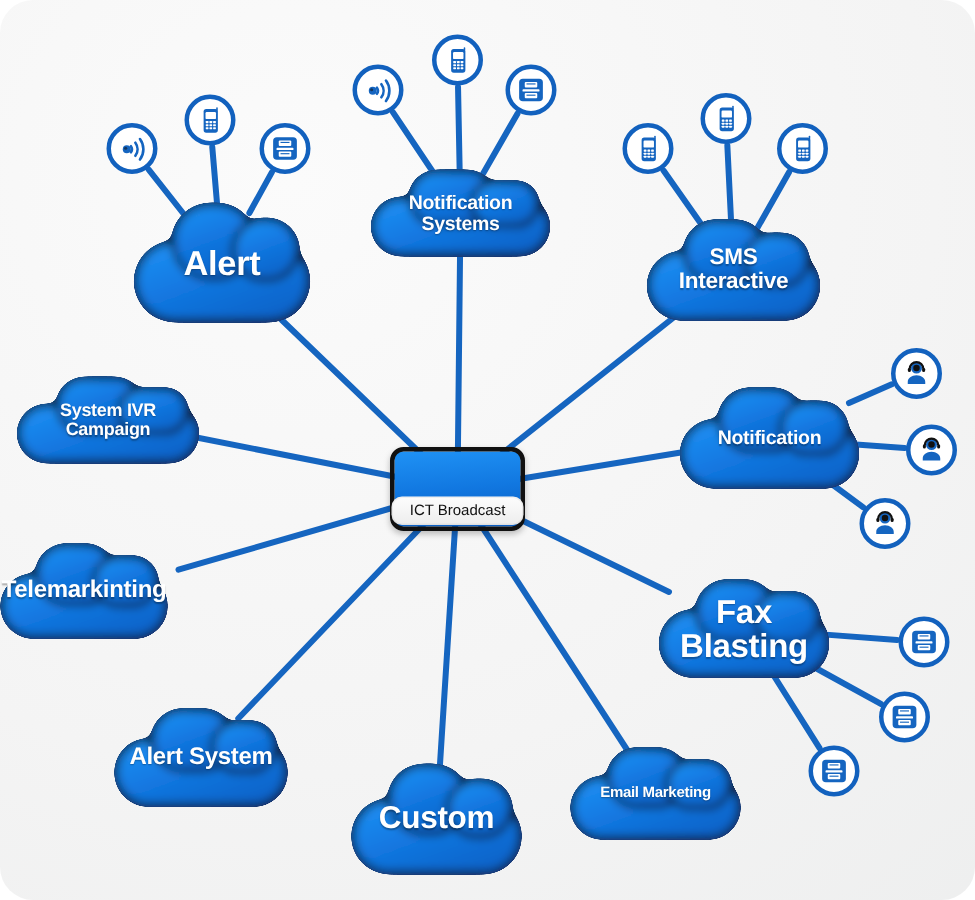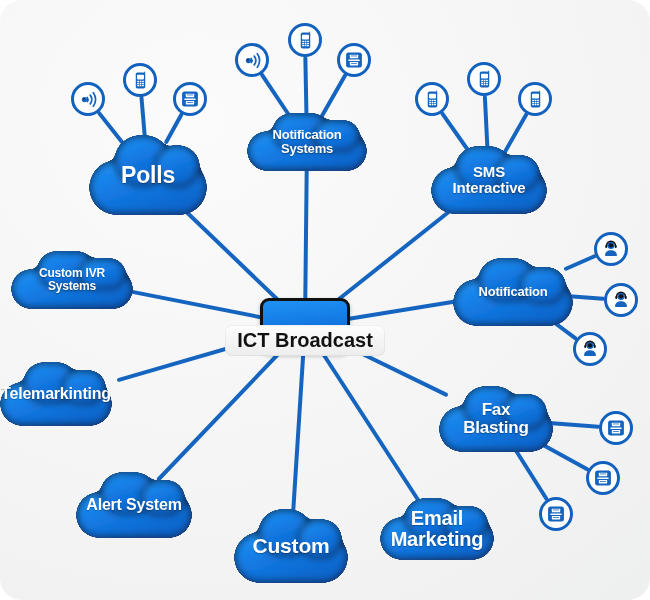--- a/index.html
+++ b/index.html
@@ -54,23 +54,23 @@
     background:linear-gradient(175deg,#1f92f5 0%,#1177e0 50%,#0a5cc0 100%);
     border:3px solid #111111;
     border-radius:9px;
     display:flex;align-items:center;justify-content:center;
     box-shadow:0 2px 4px rgba(0,0,0,.25);
   }
   #center .pill{
     background:linear-gradient(180deg,#fdfdfd 0%,#ededed 100%);
     border-radius:7px;
     color:#111111;
-    font-weight:bold;
+    font-weight:normal;
     padding:4px 12px;
-    font-size:20px;
+    font-size:10px;
     white-space:nowrap;
     box-shadow:inset 0 0 0 1px rgba(0,0,0,.05);
     margin-top:28px;
   }
 
   
   .ic{
     position:absolute;
     transform:translate(-50%,-50%);
     width:34px;height:34px;
@@ -129,21 +129,21 @@
 
   <div id="clouds">
       <div class="cloud" style="left: 148px; top: 175px; width: 112px; height: 74px; font-size: 23px;">
         <div class="cbody">
           <div class="shape">
             <div class="lobe" style="left: 0px; top: 25.16px; width: 112px; height: 48.84px; border-radius: 24.42px; box-shadow: rgb(17, 17, 17) 0px 0px 0px 3px;"></div>
             <div class="lobe" style="left: 24.64px; top: 0px; width: 51.52px; height: 45.88px; border-radius: 22.94px; box-shadow: rgb(17, 17, 17) 0px 0px 0px 3px;"></div>
             <div class="lobe" style="left: 64.96px; top: 10.36px; width: 40.32px; height: 37px; border-radius: 18.5px; box-shadow: rgb(17, 17, 17) 0px 0px 0px 3px;"></div>
           </div>
           <div class="txt">
-            <div>Polls</div>
+            <div>Alert</div>
           </div>
         </div>
       </div>
       <div class="cloud" style="left: 307px; top: 142px; width: 114px; height: 52px; font-size: 13px;">
         <div class="cbody">
           <div class="shape">
             <div class="lobe" style="left: 0px; top: 17.68px; width: 114px; height: 34.32px; border-radius: 17.16px; box-shadow: rgb(17, 17, 17) 0px 0px 0px 3px;"></div>
             <div class="lobe" style="left: 25.08px; top: 0px; width: 52.44px; height: 32.24px; border-radius: 16.12px; box-shadow: rgb(17, 17, 17) 0px 0px 0px 3px;"></div>
             <div class="lobe" style="left: 66.12px; top: 7.28px; width: 41.04px; height: 26px; border-radius: 13px; box-shadow: rgb(17, 17, 17) 0px 0px 0px 3px;"></div>
           </div>
@@ -165,21 +165,21 @@
         </div>
       </div>
       <div class="cloud" style="left: 72px; top: 280px; width: 116px; height: 52px; font-size: 12px;">
         <div class="cbody">
           <div class="shape">
             <div class="lobe" style="left: 0px; top: 17.68px; width: 116px; height: 34.32px; border-radius: 17.16px; box-shadow: rgb(17, 17, 17) 0px 0px 0px 3px;"></div>
             <div class="lobe" style="left: 25.52px; top: 0px; width: 53.36px; height: 32.24px; border-radius: 16.12px; box-shadow: rgb(17, 17, 17) 0px 0px 0px 3px;"></div>
             <div class="lobe" style="left: 67.28px; top: 7.28px; width: 41.76px; height: 26px; border-radius: 13px; box-shadow: rgb(17, 17, 17) 0px 0px 0px 3px;"></div>
           </div>
           <div class="txt">
-            <div>Custom IVR Systems</div>
+            <div>System IVR Campaign</div>
           </div>
         </div>
       </div>
       <div class="cloud" style="left: 513px; top: 292px; width: 114px; height: 62px; font-size: 13px;">
         <div class="cbody">
           <div class="shape">
             <div class="lobe" style="left: 0px; top: 21.08px; width: 114px; height: 40.92px; border-radius: 20.46px; box-shadow: rgb(17, 17, 17) 0px 0px 0px 3px;"></div>
             <div class="lobe" style="left: 25.08px; top: 0px; width: 52.44px; height: 38.44px; border-radius: 19.22px; box-shadow: rgb(17, 17, 17) 0px 0px 0px 3px;"></div>
             <div class="lobe" style="left: 66.12px; top: 8.68px; width: 41.04px; height: 31px; border-radius: 15.5px; box-shadow: rgb(17, 17, 17) 0px 0px 0px 3px;"></div>
           </div>
@@ -193,21 +193,21 @@
           <div class="shape">
             <div class="lobe" style="left: 0px; top: 19.72px; width: 106px; height: 38.28px; border-radius: 19.14px; box-shadow: rgb(17, 17, 17) 0px 0px 0px 3px;"></div>
             <div class="lobe" style="left: 23.32px; top: 0px; width: 48.76px; height: 35.96px; border-radius: 17.98px; box-shadow: rgb(17, 17, 17) 0px 0px 0px 3px;"></div>
             <div class="lobe" style="left: 61.48px; top: 8.12px; width: 38.16px; height: 29px; border-radius: 14.5px; box-shadow: rgb(17, 17, 17) 0px 0px 0px 3px;"></div>
           </div>
           <div class="txt">
             <div>Telemarkinting</div>
           </div>
         </div>
       </div>
-      <div class="cloud" style="left: 496px; top: 419px; width: 108px; height: 60px; font-size: 17px;">
+      <div class="cloud" style="left: 496px; top: 419px; width: 108px; height: 60px; font-size: 22px;">
         <div class="cbody">
           <div class="shape">
             <div class="lobe" style="left: 0px; top: 20.4px; width: 108px; height: 39.6px; border-radius: 19.8px; box-shadow: rgb(17, 17, 17) 0px 0px 0px 3px;"></div>
             <div class="lobe" style="left: 23.76px; top: 0px; width: 49.68px; height: 37.2px; border-radius: 18.6px; box-shadow: rgb(17, 17, 17) 0px 0px 0px 3px;"></div>
             <div class="lobe" style="left: 62.64px; top: 8.4px; width: 38.88px; height: 30px; border-radius: 15px; box-shadow: rgb(17, 17, 17) 0px 0px 0px 3px;"></div>
           </div>
           <div class="txt">
             <div>Fax Blasting</div>
           </div>
         </div>
@@ -229,21 +229,21 @@
           <div class="shape">
             <div class="lobe" style="left: 0px; top: 23.12px; width: 108px; height: 44.88px; border-radius: 22.44px; box-shadow: rgb(17, 17, 17) 0px 0px 0px 3px;"></div>
             <div class="lobe" style="left: 23.76px; top: 0px; width: 49.68px; height: 42.16px; border-radius: 21.08px; box-shadow: rgb(17, 17, 17) 0px 0px 0px 3px;"></div>
             <div class="lobe" style="left: 62.64px; top: 9.52px; width: 38.88px; height: 34px; border-radius: 17px; box-shadow: rgb(17, 17, 17) 0px 0px 0px 3px;"></div>
           </div>
           <div class="txt">
             <div>Custom</div>
           </div>
         </div>
       </div>
-      <div class="cloud" style="left: 437px; top: 529px; width: 108px; height: 56px; font-size: 20px;">
+      <div class="cloud" style="left: 437px; top: 529px; width: 108px; height: 56px; font-size: 10px;">
         <div class="cbody">
           <div class="shape">
             <div class="lobe" style="left: 0px; top: 19.04px; width: 108px; height: 36.96px; border-radius: 18.48px; box-shadow: rgb(17, 17, 17) 0px 0px 0px 3px;"></div>
             <div class="lobe" style="left: 23.76px; top: 0px; width: 49.68px; height: 34.72px; border-radius: 17.36px; box-shadow: rgb(17, 17, 17) 0px 0px 0px 3px;"></div>
             <div class="lobe" style="left: 62.64px; top: 7.84px; width: 38.88px; height: 28px; border-radius: 14px; box-shadow: rgb(17, 17, 17) 0px 0px 0px 3px;"></div>
           </div>
           <div class="txt">
             <div>Email Marketing</div>
           </div>
         </div>

